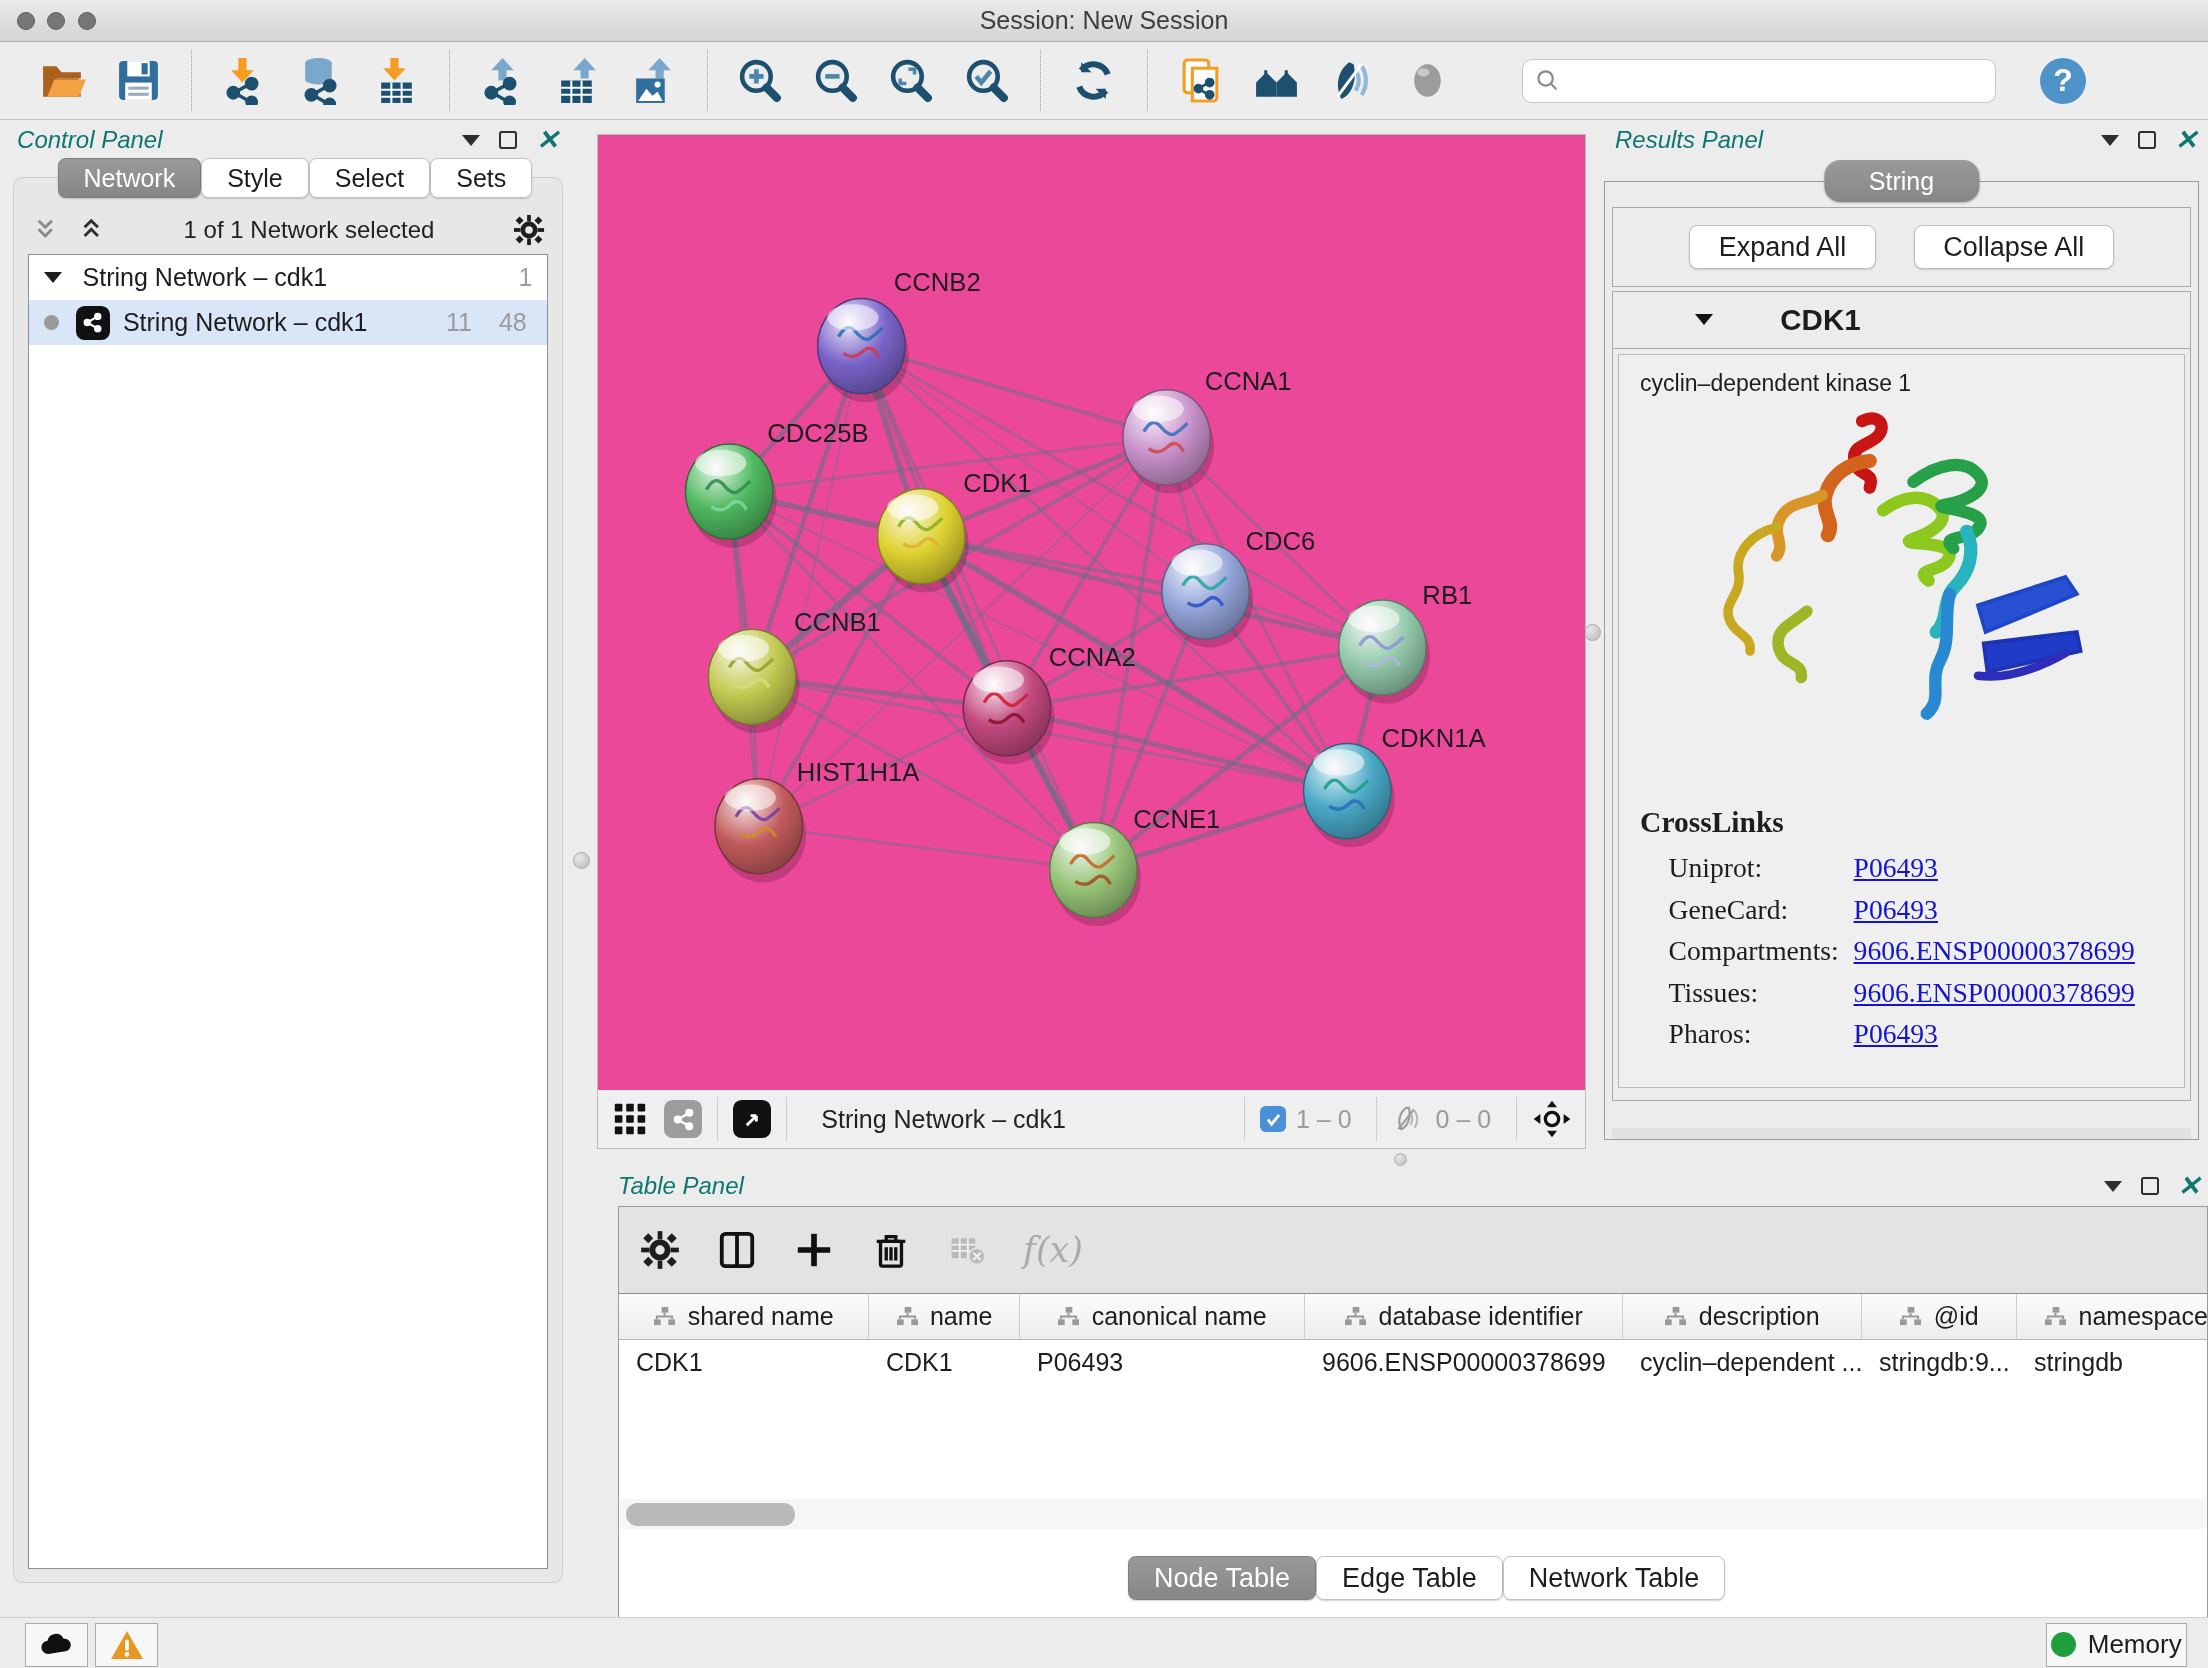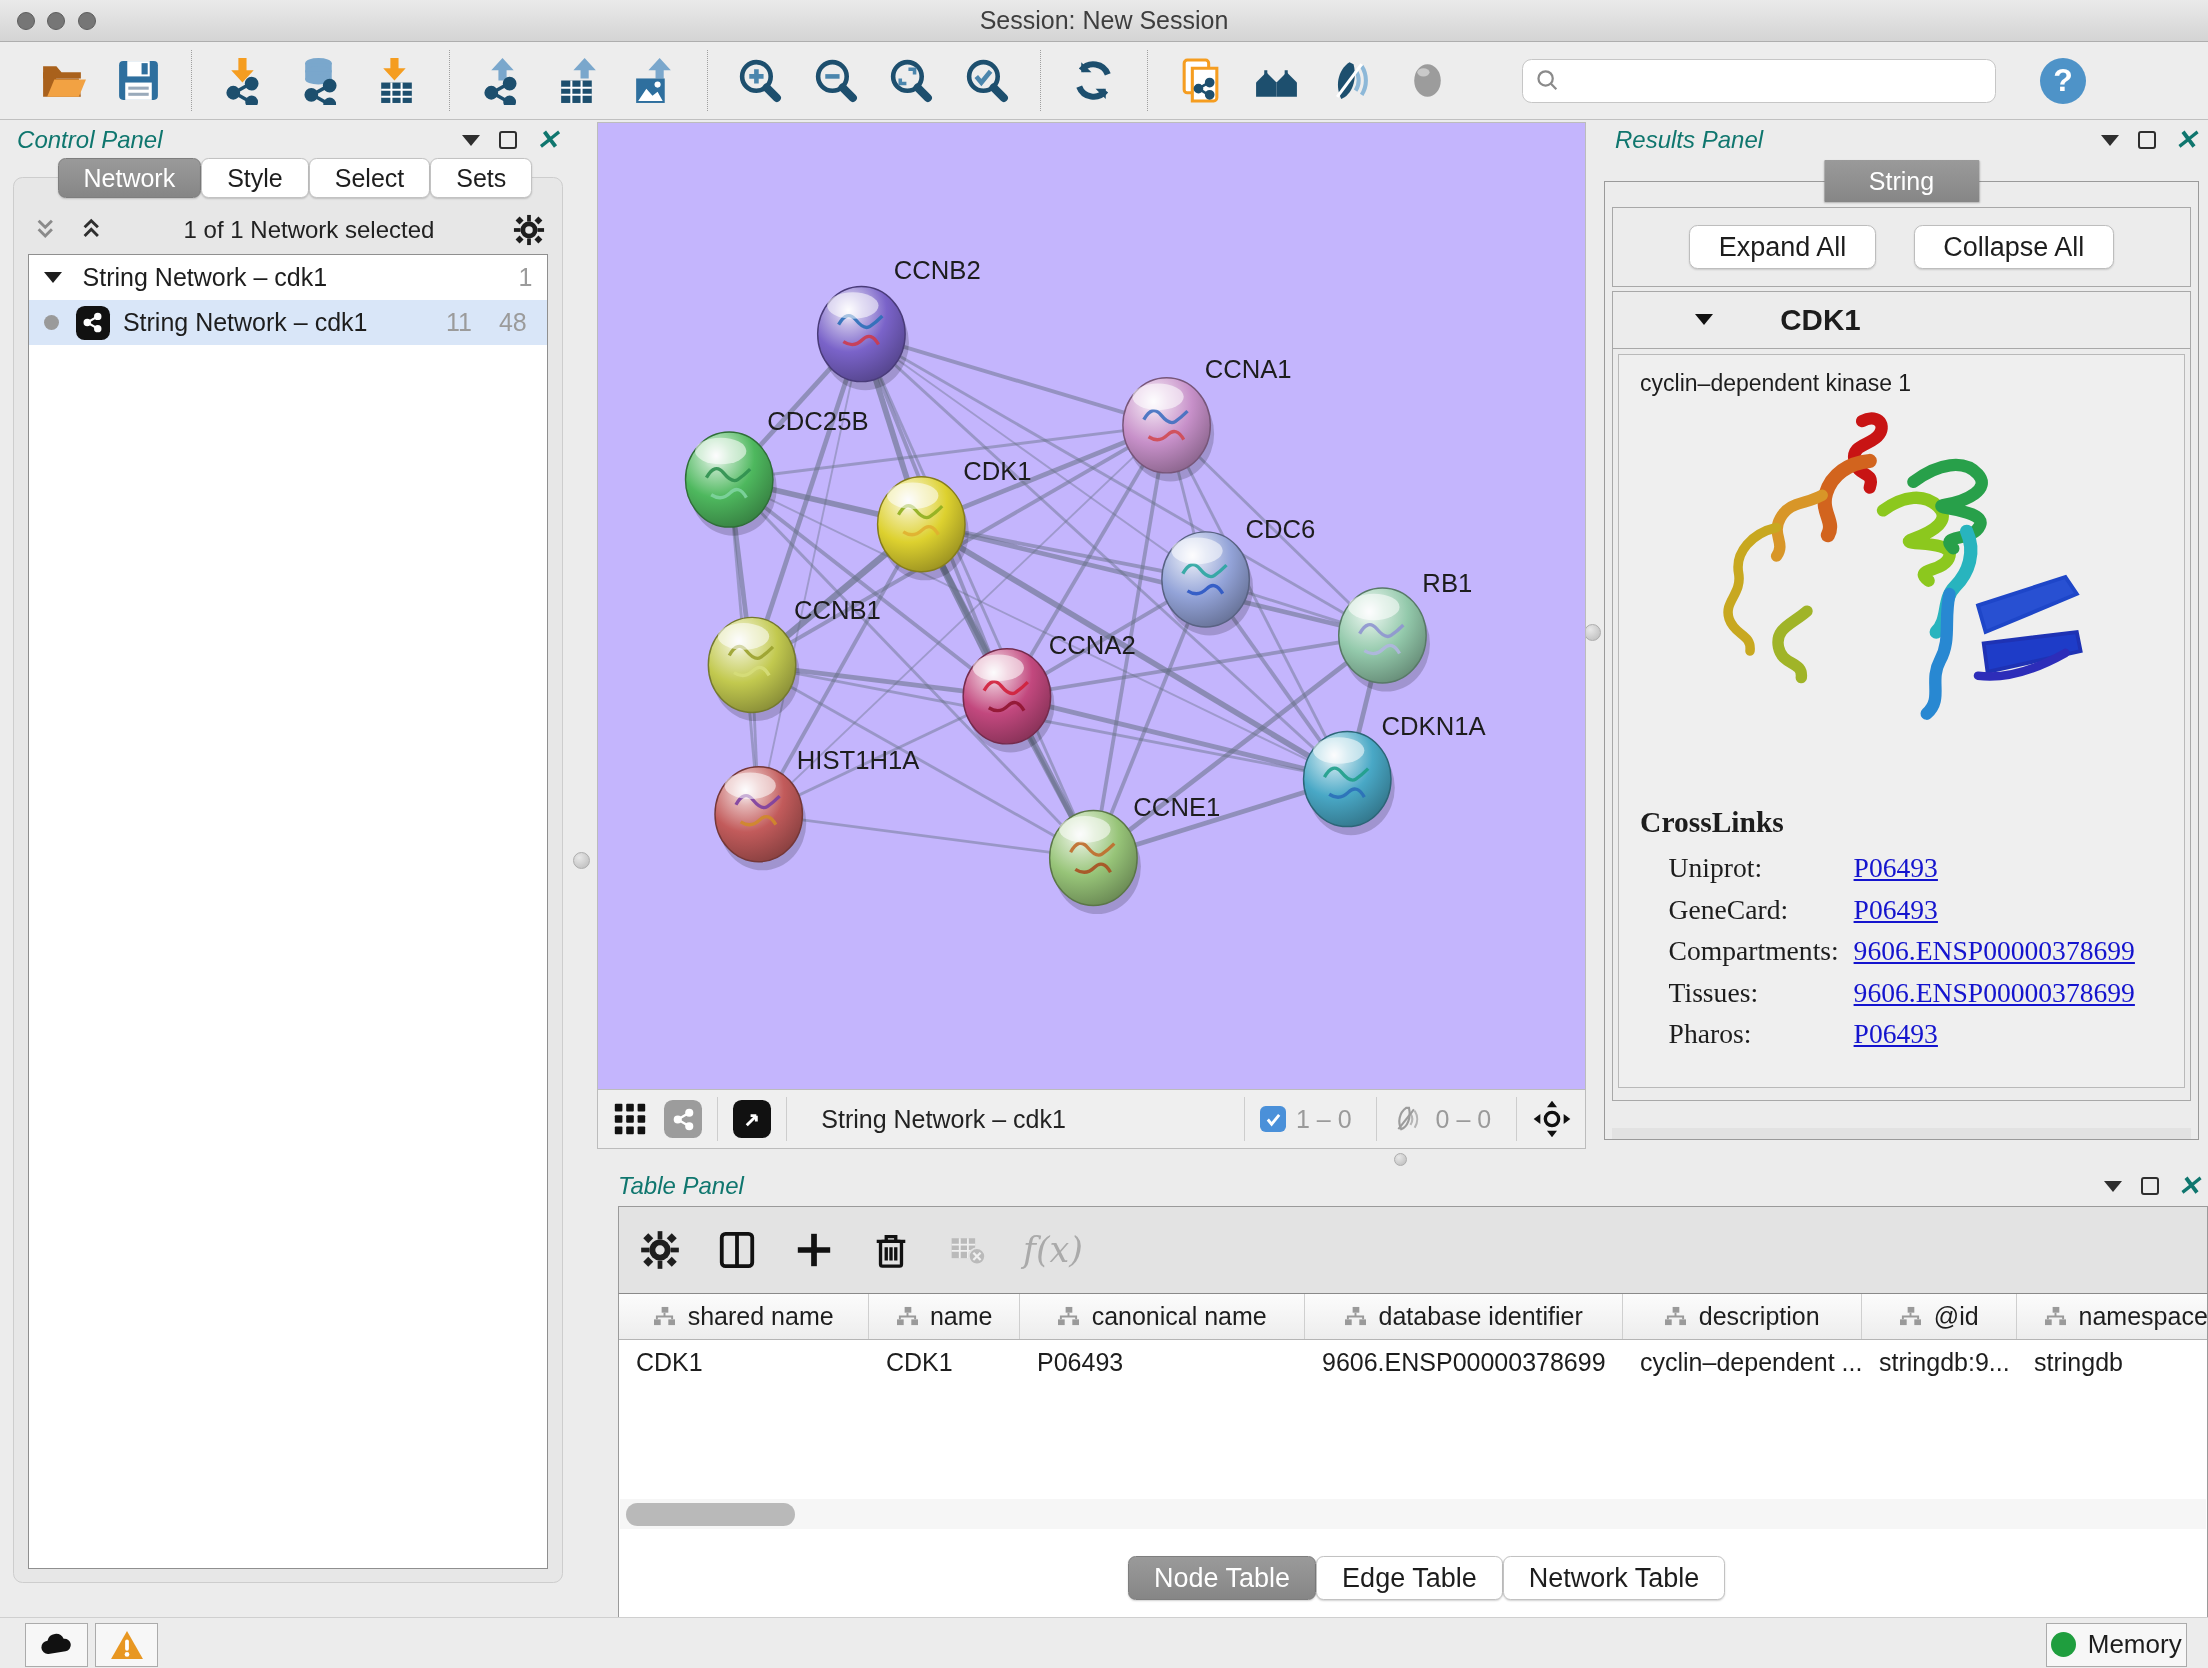--- a/index.html
+++ b/index.html
@@ -47,35 +47,35 @@
   .cp-toolrow .cap { flex:1; text-align:center; color:#222; }
   .cp-list { position:absolute; left:13.3px; right:13.3px; top:76px; bottom:13.3px; background:#fff;
     border:1px solid #8f8f8f; }
   .tree-row { height:45px; display:flex; align-items:center; font-size:25px; padding:0 15px; }
   .tree-row .cnt { color:#9b9b9b; margin-left:auto; }
   .tree-row.selected { background:#d9e6f8; }
   .badge-share { width:34px; height:34px; background:#111; border-radius:8.6px; margin:0 13.3px 0 17px;
     display:flex; align-items:center; justify-content:center; }
 
   
-  .canvas { position:absolute; left:597px; top:122px; width:989px; height:968px; background:#c4b5fd;
+  .canvas { position:absolute; left:597px; top:134px; width:989px; height:968px; background:#ec4899;
     border:1px solid #bcbcbc; }
   .net-status { position:absolute; left:597px; top:1090px; width:989px; height:59px; background:#efefef;
     border:1px solid #bcbcbc; border-top:none; display:flex; align-items:center; padding:0 13.3px; font-size:25px; }
   .ns-sep { width:0; height:44px; border-left:1px solid #cdcdcd; margin:0 15px; }
   .ns-title { margin:0 19px; color:#222; }
   .chk { width:26px; height:26px; background:#4a90d9; border-radius:5.7px; display:flex; align-items:center;
     justify-content:center; }
   .gray-num { color:#9a9a9a; margin:0 9.5px; }
 
   
   .results-panel { position:absolute; left:1598px; top:122px; width:607px; height:1018px; }
   .rp-tab { position:absolute; top:38px; left:50%; transform:translateX(-50%); z-index:2;
     background:linear-gradient(#9a9a9a,#868686); color:#fff; font-size:25px; height:42px; padding:0 45px;
-    border-radius:1px; display:flex; align-items:center; box-shadow:0 1px 1.9px rgba(0,0,0,.25); }
+    border-radius:16px; display:flex; align-items:center; box-shadow:0 1px 1.9px rgba(0,0,0,.25); }
   .rp-outer { position:absolute; top:59px; left:5.7px; right:5.7px; bottom:0; background:#ececec;
     border:1px solid #9a9a9a; padding:25px 7.6px 7.6px 7.6px; }
   .rp-btnrow { border:1px solid #a8a8a8; background:#ececec; height:80px; display:flex; align-items:center;
     justify-content:center; gap:38px; }
   .rp-btn { background:#ffffff; border:1px solid #bdbdbd; border-radius:8.6px; height:44px; padding:0 28.5px;
     font-size:27px; display:flex; align-items:center; box-shadow:0 1px 1.9px rgba(0,0,0,.15); }
   .rp-entry { border:1px solid #a8a8a8; margin-top:3.8px; height:810px; background:#ececec; }
   .rp-entry-head { height:57px; display:flex; align-items:center; gap:67px; padding-left:82px;
     border-bottom:1px solid #a8a8a8; font-size:29.5px; font-weight:bold; }
   .rp-content { margin:4.8px; height:734px; background:#efefef; border:1px solid #b9b9b9; position:relative; }

